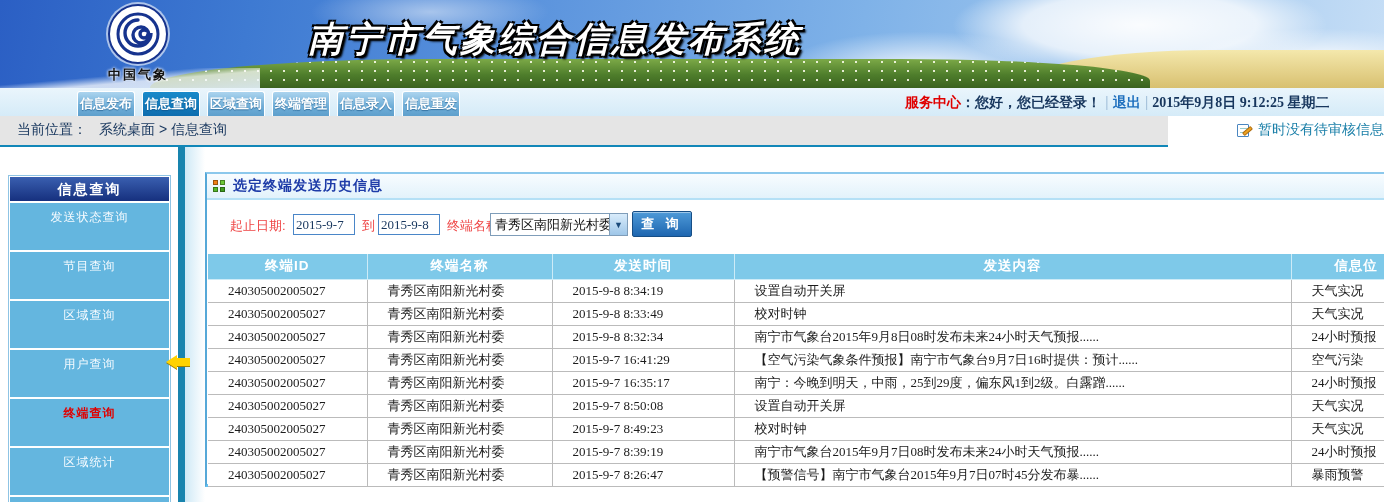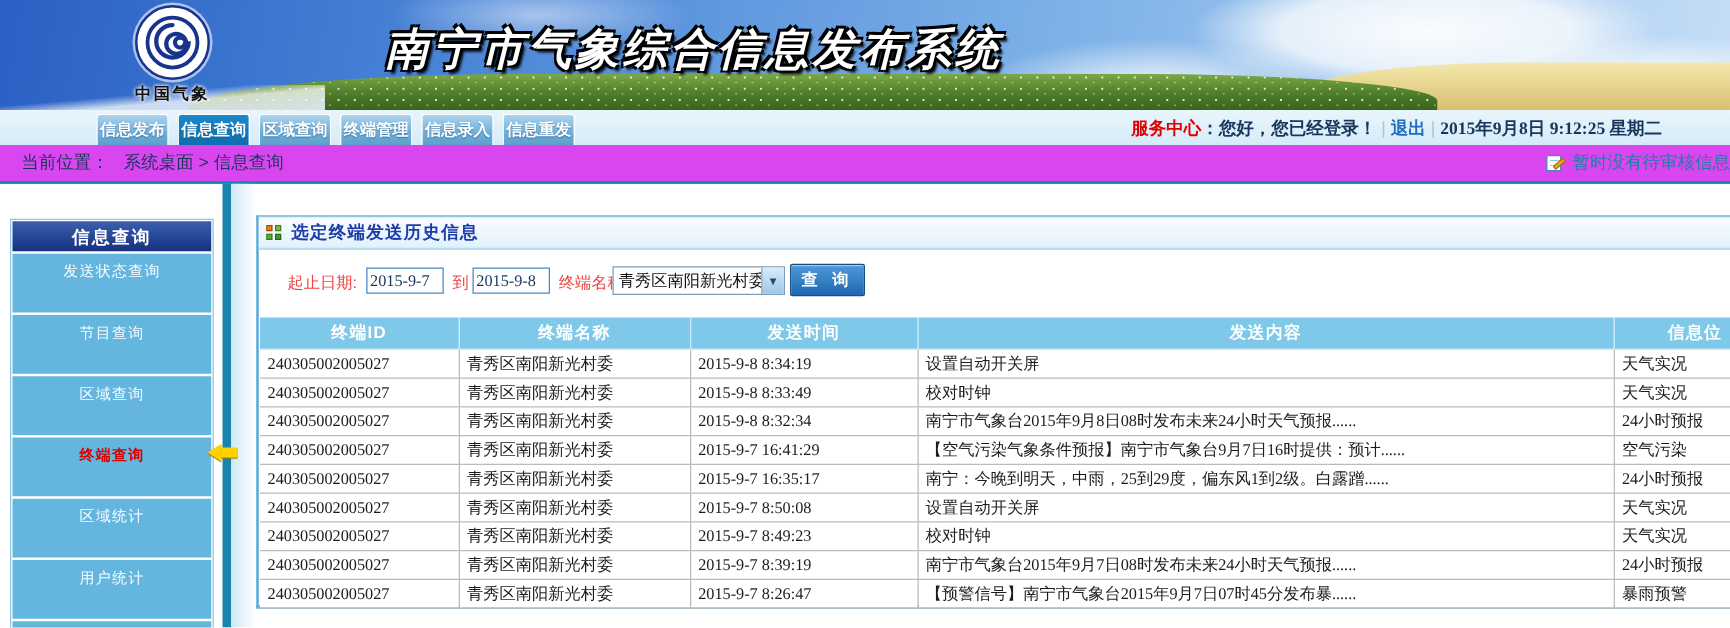--- a/index.html
+++ b/index.html
@@ -47,22 +47,22 @@
   .tab.active { background:linear-gradient(#1A8ACA, #0E6DAE); }
   .tab-pointer { position:absolute; left:161px; top:116px; width:0; height:0;
     border-left:8px solid transparent; border-right:8px solid transparent; border-top:9px solid #0E74B2; }
   .service { position:absolute; left:905px; top:88px; height:28px; line-height:28px;
     font-size:14px; font-weight:bold; color:#17365D; white-space:nowrap; }
   .service .red { color:#E00000; }
   .service .sep { color:#A8C4DC; font-weight:normal; margin:0 4px; }
   .service a { color:#1E6FBE; text-decoration:none; cursor:pointer; }
 
   
-  .crumbrow { position:absolute; left:0; top:116px; width:1384px; height:31px;
-    background:#d946ef; border-bottom:2px solid #1187B8; }
+  .crumbrow { position:absolute; left:0; top:116px; width:1168px; height:31px;
+    background:#e5e5e5; border-bottom:2px solid #1187B8; }
   .crumb { position:absolute; left:17px; top:5px; font-size:14px; color:#17365D; white-space:nowrap; }
   .crumb .path { margin-left:12px; cursor:pointer; }
   .notice { position:absolute; left:1237px; top:121px; display:flex; align-items:center; gap:6px;
     white-space:nowrap; }
   .notice-text { font-size:14px; color:#1A7FA8; cursor:pointer; }
   .note-icon { position:relative; width:15px; height:15px; }
   .note-page { position:absolute; left:0; top:1px; width:12px; height:13px; background:#fff;
     border:1px solid #4A86C0; border-radius:1px;
     background-image:linear-gradient(#9CC 1px, transparent 1px), linear-gradient(#9CC 1px, transparent 1px);
     background-size:8px 4px; background-position:2px 3px; background-repeat:repeat-y; }
@@ -117,21 +117,21 @@
   .search-btn { position:absolute; left:425px; top:11px; width:60px; height:26px;
     background:linear-gradient(#4E9AD8, #1E66B0); border:1px solid #164E86; border-radius:2px;
     color:#fff; font-size:13px; font-weight:bold; letter-spacing:4px; text-align:center; line-height:24px;
     cursor:pointer; box-shadow:inset 0 1px 0 rgba(255,255,255,.45); white-space:nowrap; }
 
   
   .tbl-wrap { position:absolute; left:1px; top:80px; }
   table { border-collapse:collapse; table-layout:fixed; width:1213px; }
   th { height:25px; background:#7EC9E9; color:#fff; font-size:13.5px; font-weight:bold;
     border:1px solid #CDEBF7; border-top:none; text-align:center; letter-spacing:1px; }
-  td { height:23px; font-size:13px; color:#1C1C1C; border:1px solid #BBBBBB; padding:0 2px 0 6px;
+  td { height:23px; font-size:13px; color:#1C1C1C; border:1px solid #BBBBBB; padding:0 2px 0 20px;
     white-space:nowrap; overflow:hidden; font-family:"Liberation Serif", serif; background:#fff; }
   tr td:first-child, tr th:first-child { border-left:none; }
 </style>
 </head>
 <body>
 
 <div class="banner">
   <div class="hill"></div>
   <div class="grass"></div>
   <div class="swoosh"></div>
@@ -169,20 +169,21 @@
     <span class="note-pencil"></span>
   </span>
   <span class="notice-text">暂时没有待审核信息</span>
 </div>
 
 <div class="sidebar">
   <div class="sb-header">信息查询</div>
   <div class="sb-item">发送状态查询</div>
   <div class="sb-item">节目查询</div>
   <div class="sb-item">区域查询</div>
+  <div class="sb-item">用户查询</div>
   <div class="sb-item active">终端查询</div>
   <div class="sb-item">区域统计</div>
   <div class="sb-item">用户统计</div>
   <div class="sb-item">终端信息统计</div>
   <div class="sb-item">终端数量统计</div>
   <div class="sb-footer"></div>
 </div>
 
 <div class="vdivider"></div>
 <div class="vdivider-fade"></div>

